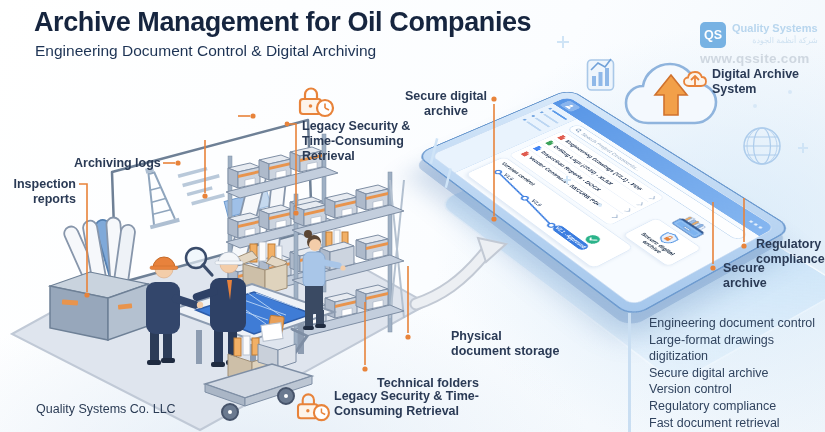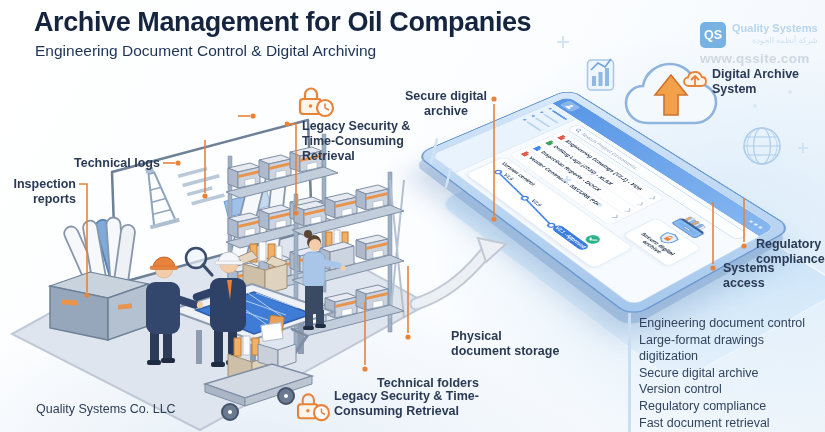--- a/index.html
+++ b/index.html
@@ -34,21 +34,21 @@
   .l-legacy-top{left:302px; top:119px; width:112px;}
   .l-secarch{left:400px; top:89px; width:92px; text-align:center;}
   .l-das{left:712px; top:67px; width:95px;}
   .l-reg{left:756px; top:237px; width:82px;}
   .l-secacc{left:723px; top:261px; width:62px;}
   .l-phys{left:419px; top:329px; width:110px;margin-left:32px;}
   .l-tech{left:377px; top:361px; width:130px;margin-top:15px;}
   .l-legacy-bot{left:334px; top:389px; width:178px;}
 
   
-  .features{left:628px; top:313px; border-left:3px solid #c9def2; padding:2px 0 2px 8px;}
+  .features{left:628px; top:313px; border-left:3px solid #c9def2; padding:2px 0 2px 18px;}
   .features div{font-size:12.5px; font-weight:500; color:#31445f; line-height:16.6px;}
 
   .footer{left:36px; top:402px; font-size:12.5px; font-weight:500; color:#2b3c55;}
 
   
   .platform{left:432px; top:128px; width:396px; height:226px; border-radius:26px;
     transform:perspective(1400px) rotateX(55deg) rotateZ(50deg) scale(.95);
     background:linear-gradient(135deg, rgba(165,208,244,.6), rgba(214,236,252,.25));
     border:2px solid rgba(255,255,255,.65);}
   .tablet-pos{left:407px; top:75px; width:380px; height:230px;
@@ -510,27 +510,27 @@
       <path d="M803,143 v10 M798,148 h10"></path>
       <path d="M567,176 v8 M563,180 h8"></path>
       <circle cx="755" cy="106" r="2" fill="#d7e8f7" stroke="none"></circle>
       <circle cx="600" cy="205" r="2" fill="#d7e8f7" stroke="none"></circle>
       <circle cx="790" cy="92" r="2" fill="#d7e8f7" stroke="none"></circle>
       <rect x="433" y="138" width="2.5" height="26" fill="#cfe4f7" stroke="none" transform="rotate(14 434 150)"></rect>
       <rect x="447" y="168" width="2.5" height="20" fill="#cfe4f7" stroke="none" transform="rotate(14 448 178)"></rect>
     </g>
   </svg>
 
-  <div class="abs lbl l-drill">Technical logs</div>
+  <div class="abs lbl l-drill">Archiving logs</div>
   <div class="abs lbl l-insp">Inspection reports</div>
   <div class="abs lbl l-legacy-top">Legacy Security &amp; Time-Consuming Retrieval</div>
   <div class="abs lbl l-secarch">Secure digital archive</div>
   <div class="abs lbl l-das">Digital Archive System</div>
   <div class="abs lbl l-reg">Regulatory compliance</div>
-  <div class="abs lbl l-secacc">Systems access</div>
+  <div class="abs lbl l-secacc">Secure archive</div>
   <div class="abs lbl l-phys">Physical document storage</div>
   <div class="abs lbl l-tech">Technical folders</div>
   <div class="abs lbl l-legacy-bot">Legacy Security &amp; Time-Consuming Retrieval</div>
 
   <div class="abs subtitle">Engineering Document Control &amp; Digital Archiving</div>
   <div class="abs title">Archive Management for Oil Companies</div>
 
   <div class="abs brand">
     <div class="brand-row">
       <div class="qs">QS</div>

